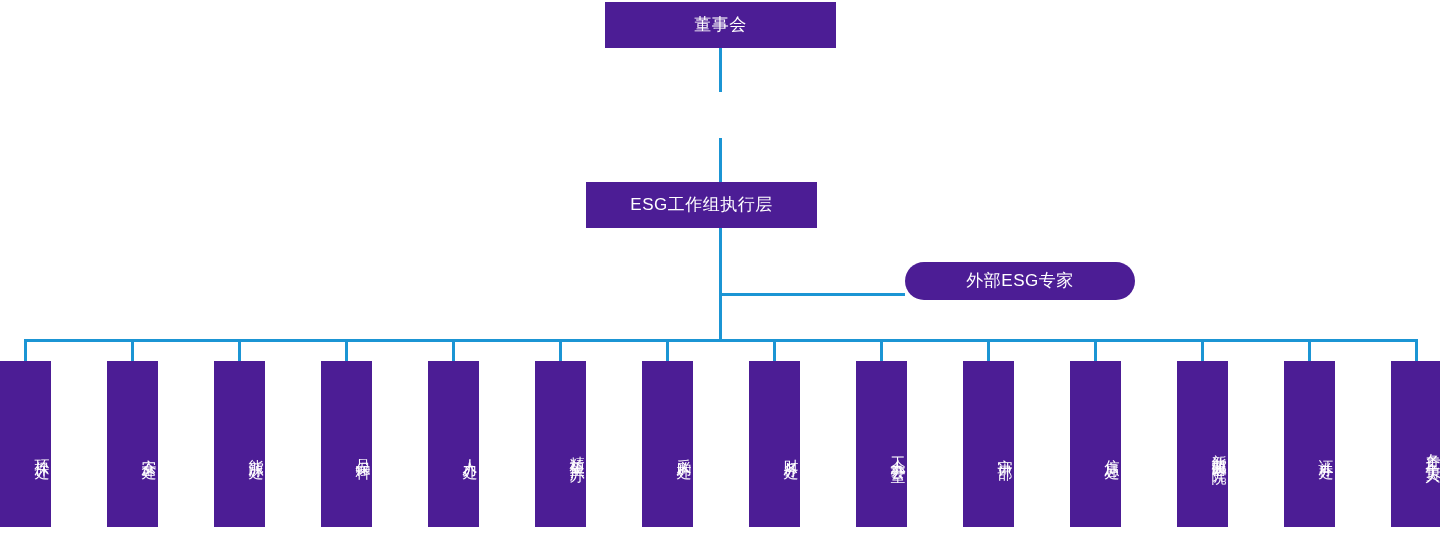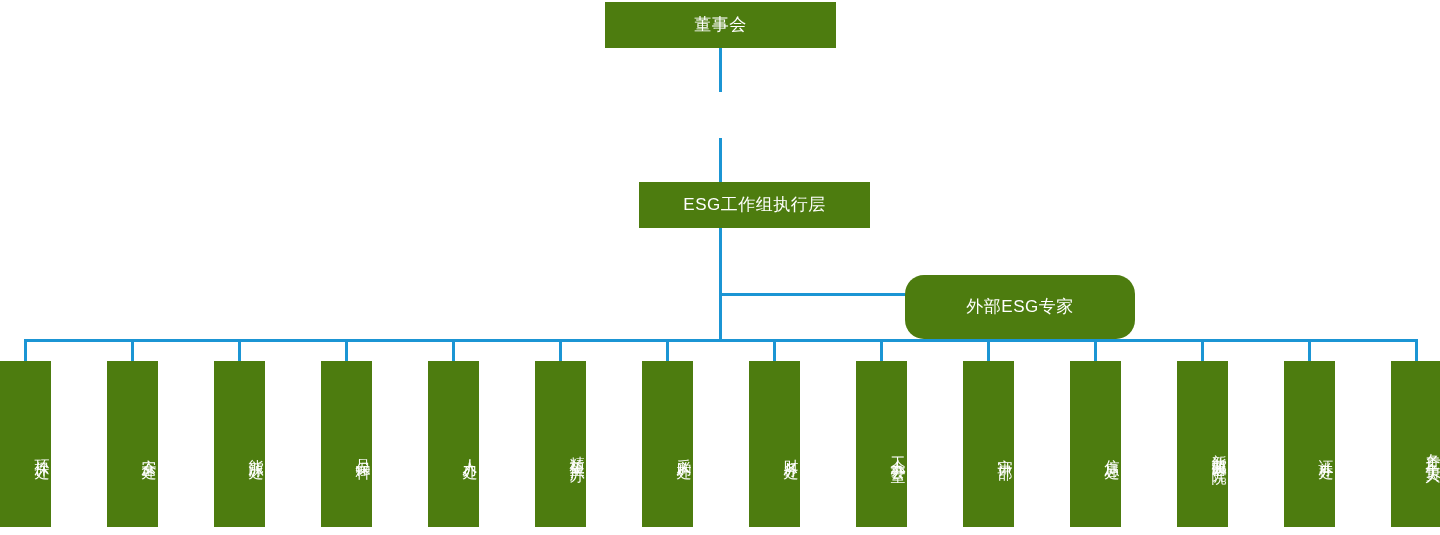--- a/index.html
+++ b/index.html
@@ -13,21 +13,21 @@
   }
   #chart {
     position: relative;
     width: 1440px;
     height: 535px;
     background: #ffffff;
     overflow: hidden;
   }
   .node {
     position: absolute;
-    background: #4d7c0f;
+    background: #4c1d95;
     color: #ffffff;
     display: flex;
     align-items: center;
     justify-content: center;
     box-sizing: border-box;
     text-align: center;
     line-height: 1.25;
   }
   .node.top {
     font-size: 17px;
@@ -57,29 +57,29 @@
 
   <div class="node top" style="left:605px; top:2px; width:231px; height:46px;">
     <span>董事会</span>
   </div>
 
   <div class="conn v" style="left:719px; top:48px; height:44px;"></div>
 
 
   <div class="conn v" style="left:719px; top:138px; height:44px;"></div>
 
-  <div class="node top" style="left:639px; top:182px; width:231px; height:46px;">
+  <div class="node top" style="left:586px; top:182px; width:231px; height:46px;">
     <span>ESG工作组执行层</span>
   </div>
 
   <div class="conn v" style="left:719px; top:228px; height:114px;"></div>
 
   <div class="conn h" style="left:719px; top:293px; width:186px;"></div>
 
-  <div class="node top" style="left:905px; top:275px; width:230px; height:64px;border-radius:19px;">
+  <div class="node top" style="left:905px; top:262px; width:230px; height:38px;border-radius:19px;">
     <span>外部ESG专家</span>
   </div>
 
   <div class="conn h" style="left:24px; top:339px; width:1392px;"></div>
 
   <div class="conn v" style="left:24px; top:339px; height:22px;"></div>
   <div class="conn v" style="left:131px; top:339px; height:22px;"></div>
   <div class="conn v" style="left:238px; top:339px; height:22px;"></div>
   <div class="conn v" style="left:345px; top:339px; height:22px;"></div>
   <div class="conn v" style="left:452px; top:339px; height:22px;"></div>

